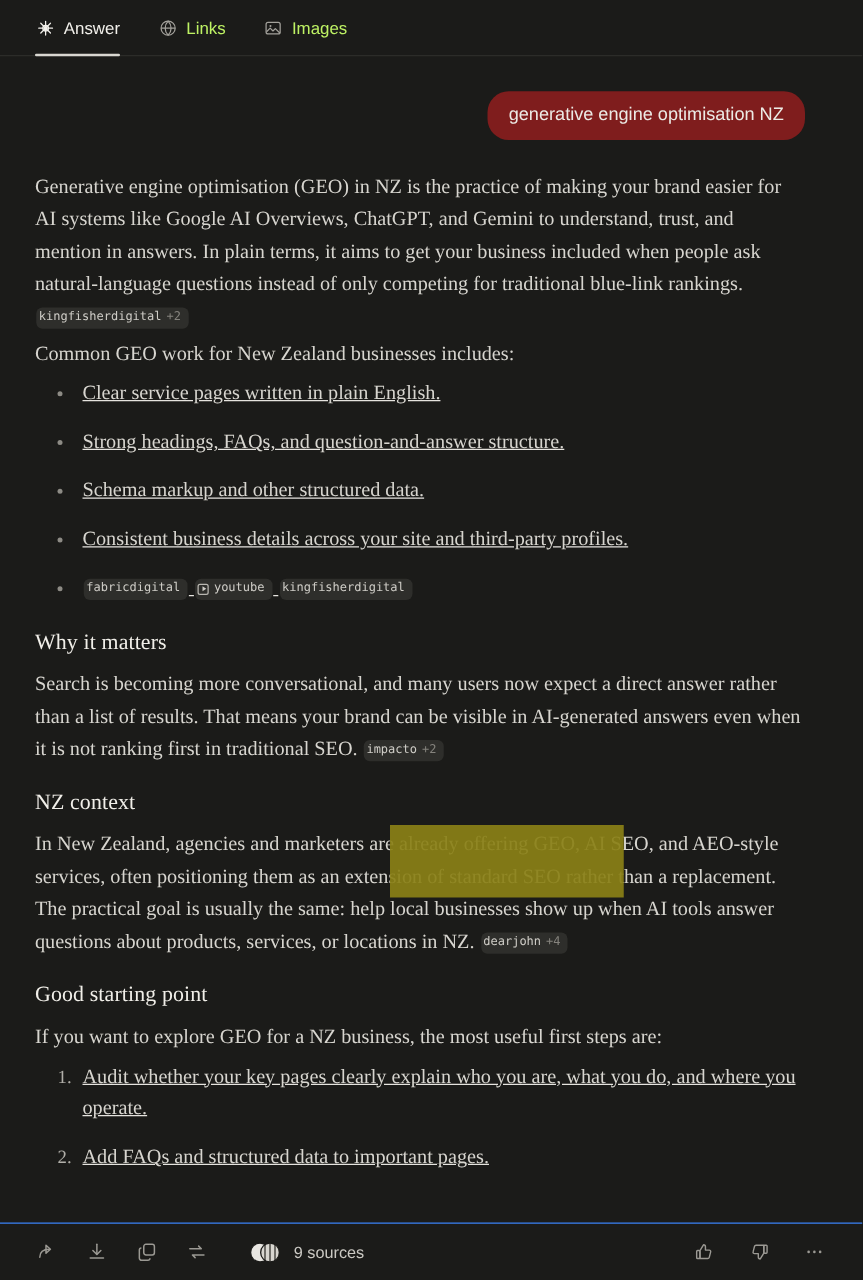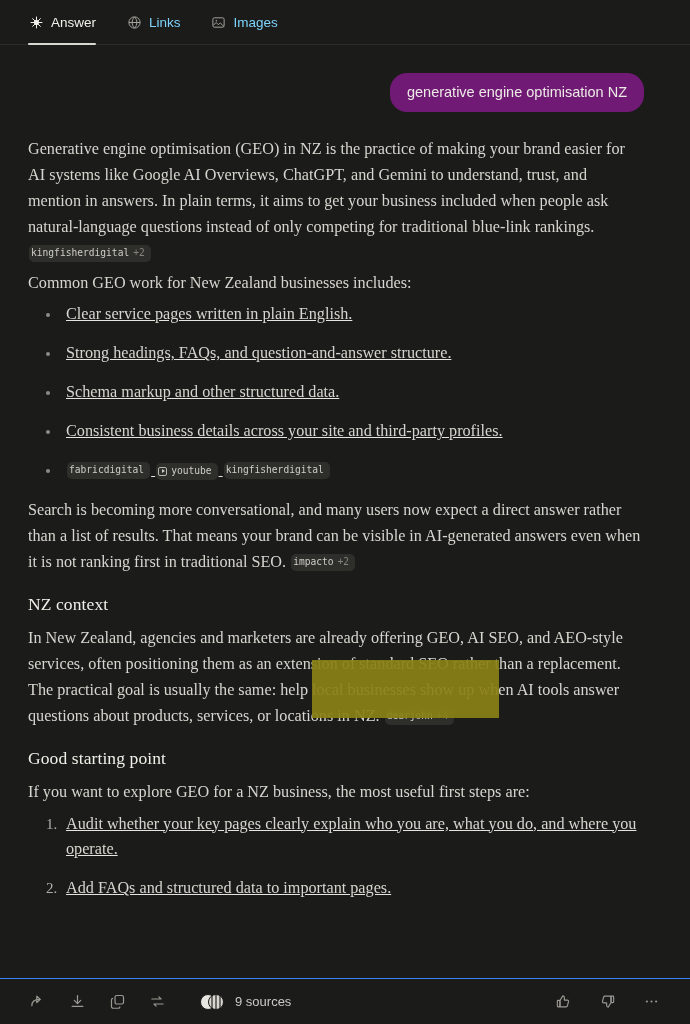--- a/index.html
+++ b/index.html
@@ -31,21 +31,21 @@
     position: absolute;
     left: 0; right: 0; bottom: 0;
     height: 1px;
     background: #2c2c29;
   }
   .tab {
     display: flex;
     align-items: center;
     gap: 7px;
     font-size: 13.5px;
-    color: #7dd3fc;
+    color: #bef264;
     height: 45px;
     position: relative;
     cursor: pointer;
   }
   .tab .ticon { display: flex; align-items: center; justify-content: center; width: 16px; height: 16px; }
   .tab.active { color: #f2f0eb; }
   .tab.active:after {
     content: "";
     position: absolute;
     left: 0; right: 0; bottom: 0px;
@@ -55,21 +55,21 @@
     z-index: 2;
   }
 
   
   .query-row {
     display: flex;
     justify-content: flex-end;
     padding: 28px 46px 0 0;
   }
   .query-bubble {
-    background: #701a75;
+    background: #7f1d1d;
     border-radius: 17px;
     padding: 10px 17px;
     font-size: 14.5px;
     color: #eceae5;
     max-width: 470px;
     line-height: 1.3;
   }
 
   
   .answer {
@@ -265,20 +265,21 @@
             <i></i>
           </span>
           <span>youtube</span>
         </span>
       <span class="chip">
           <span>kingfisherdigital</span>
         </span>
     </li>
   </ul>
 
+  <h2 class="sec">Why it matters</h2>
   <p>
     <span>Search is becoming more conversational, and many users now expect a direct answer rather than a list of results. That means your brand can be visible in AI-generated answers even when it is not ranking first in traditional SEO.</span>
     <span class="chip">
         <span>impacto</span>
         <span class="more">+2</span>
       </span>
   </p>
 
   <h2 class="sec">NZ context</h2>
   <p>

